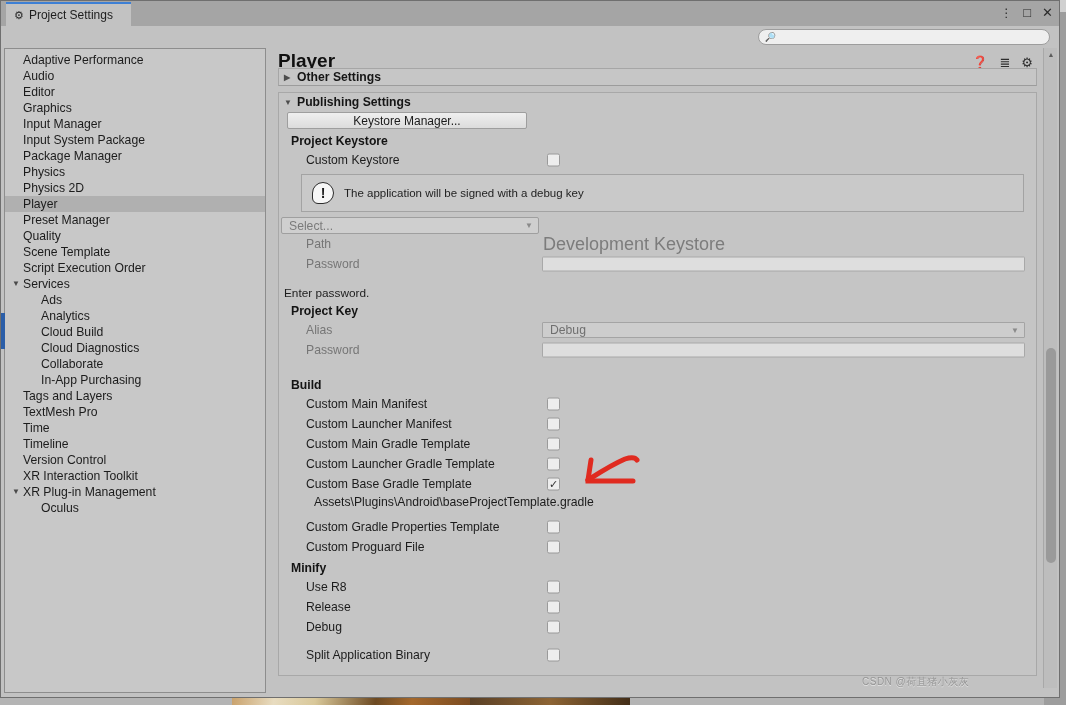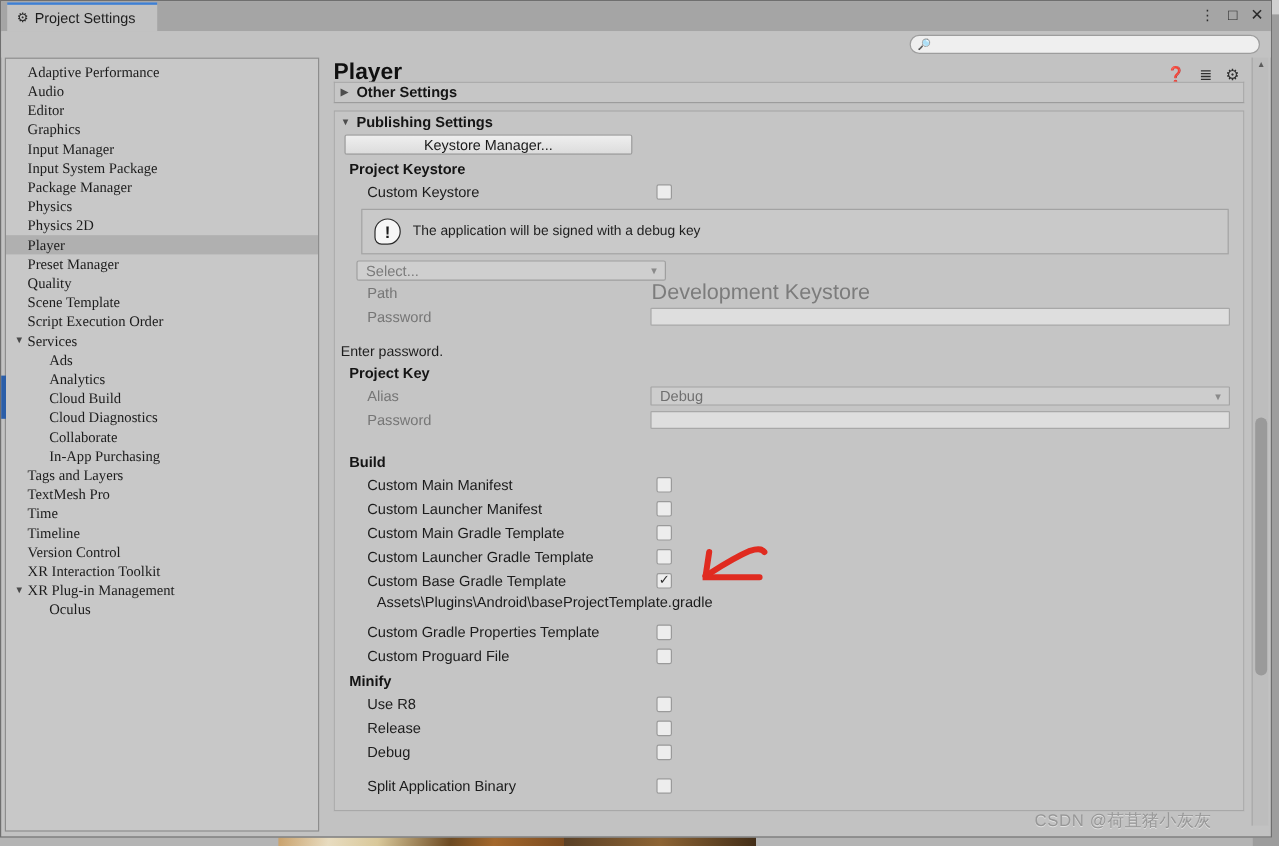--- a/index.html
+++ b/index.html
@@ -100,21 +100,21 @@
   
   .sidebar {
     position: absolute; left: 3px; top: 0; width: 262px; height: 645px;
     background: #c8c8c8; border: 1px solid #8d8d8d;
     overflow: hidden;
   }
   .side-list { padding-top: 3px; }
   .side-item {
     height: 16px; line-height: 16px;
     font-size: 12.2px; color: #1c1c1c;
-    padding-left: 18px; position: relative; white-space: nowrap; font-family: Liberation Serif, serif;
+    padding-left: 18px; position: relative; white-space: nowrap;
   }
   .side-item.child { padding-left: 36px; }
   .side-item.selected { background: #b0b0b0; }
   .side-item .arrow {
     position: absolute; left: 7px; top: 0; font-size: 8px; color: #4a4a4a;
     line-height: 16px;
   }
   .blue-mark {
     position: absolute; left: 0; top: 265px; width: 4px; height: 36px;
     background: #2b5ea8;
@@ -212,21 +212,21 @@
   }
   .help-ico {
     width: 22px; height: 22px; border-radius: 50% 50% 50% 6px;
     background: #f6f6f6; border: 1.5px solid #2c2c2c;
     display: flex; align-items: center; justify-content: center;
     font-size: 14px; font-weight: bold; color: #1a1a1a; flex: none;
   }
   .helpbox .txt { font-size: 11.5px; color: #1e1e1e; }
 
   .selectbox {
-    margin: 5px 0 0 18px; width: 258px; height: 17px;
+    margin: 5px 0 0 2px; width: 258px; height: 17px;
     background: #cfcfcf; border: 1px solid #9f9f9f; border-radius: 2px;
     display: flex; align-items: center; justify-content: space-between;
     padding: 0 5px 0 7px;
     font-size: 12.2px; color: #7b7b7b;
   }
   .selectbox .car { font-size: 8px; color: #8a8a8a; }
 
   .field-text {
     position: absolute; left: 264px; top: 50%; transform: translateY(-50%);
     font-size: 18px; color: #7c7c7c;
@@ -272,21 +272,21 @@
 
   
   .annot {
     position: absolute; left: 585px; top: 448px; width: 70px; height: 45px;
     pointer-events: none;
   }
 
   
   .watermark {
     position: absolute; left: 862px; top: 675px;
-    font-size: 14px; color: rgba(140,140,140,0.85);
+    font-size: 10px; color: rgba(140,140,140,0.85);
     letter-spacing: 0.5px; white-space: nowrap;
     text-shadow: 0 1px 0 rgba(255,255,255,0.5);
   }
 </style>
 </head>
 <body>
 
 <div id="root">
 
   <div class="bg-desktop">

